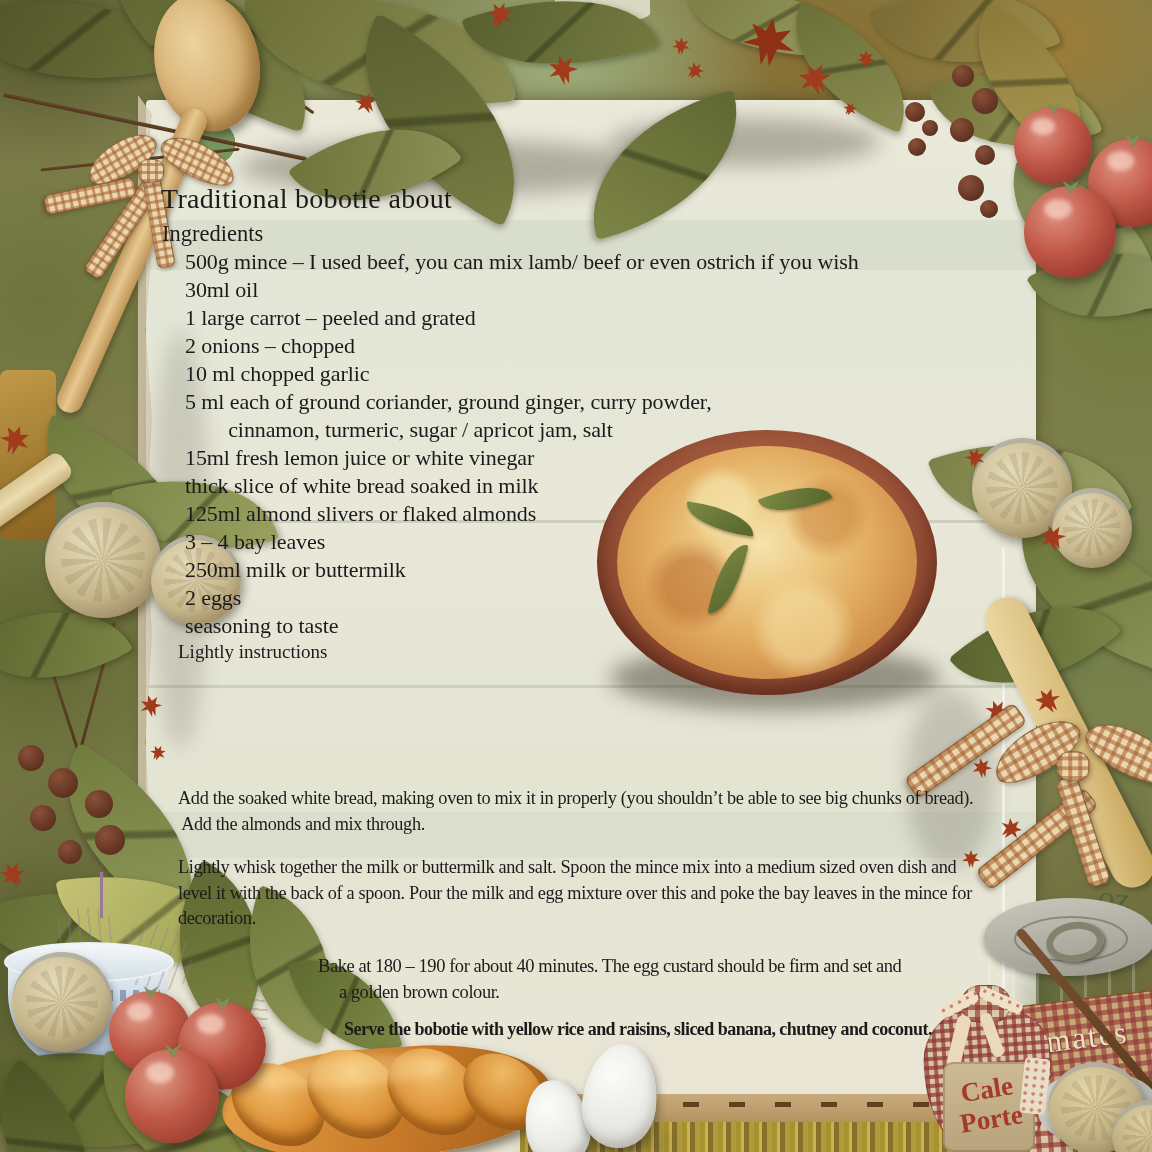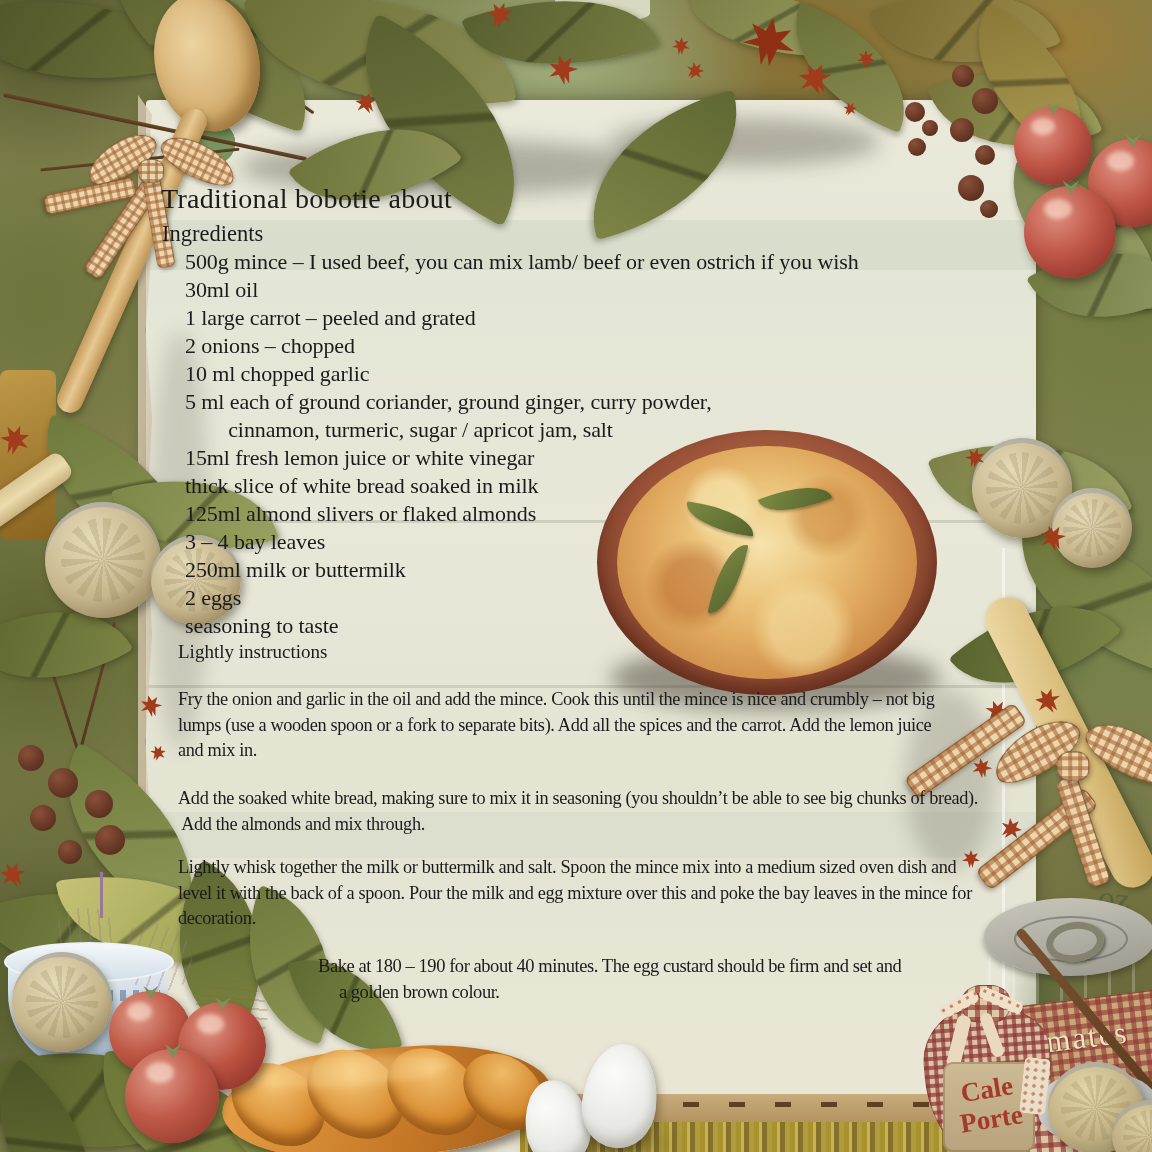--- a/index.html
+++ b/index.html
@@ -115,30 +115,28 @@
 5 ml each of ground coriander, ground ginger, curry powder,
         cinnamon, turmeric, sugar / apricot jam, salt
 15ml fresh lemon juice or white vinegar
 thick slice of white bread soaked in milk
 125ml almond slivers or flaked almonds
 3 – 4 bay leaves
 250ml milk or buttermilk
 2 eggs
 seasoning to taste</div>
   <div class="txt t-cook">Lightly instructions</div>
-  <div class="txt t-p t-p1">Fry the onion and garlic in the oil and add the mince. Cook this until the mince is nice and crumbly – not big
-lumps (use a wooden spoon or a fork to separate bits). Add all the spices and the carrot. Add the lemon juice
-and mix in.</div>
-  <div class="txt t-p t-p2">Add the soaked white bread, making sure to mix it in seasoning (you shouldn’t be able to see big chunks of bread).
+  <div class="txt t-p t-p2">Add the soaked white bread, making oven to mix it in properly (you shouldn’t be able to see big chunks of bread).
  Add the almonds and mix through.</div>
   <div class="txt t-p t-p3">Lightly whisk together the milk or buttermilk and salt. Spoon the mince mix into a medium sized oven dish and
 level it with the back of a spoon. Pour the milk and egg mixture over this and poke the bay leaves in the mince for
 decoration.</div>
   <div class="txt t-bake">Bake at 180 – 190 for about 40 minutes. The egg custard should be firm and set and
      a golden brown colour.</div>
+  <div class="txt t-serve">Serve the bobotie with yellow rice and raisins, sliced banana, chutney and coconut.</div>
 
   <div style="position:absolute;left:597px;top:430px;width:340px;height:265px;z-index:6">
     <i style="inset:0;border-radius:50%;background:radial-gradient(ellipse at 50% 40%,#b06a4a 0%,#9a5238 55%,#7e3f2a 85%,#6a3322);box-shadow:inset 0 -10px 18px rgba(60,20,10,.5)"></i>
     <i style="inset:16px 20px;border-radius:50%;background:
         radial-gradient(circle at 25% 60%,rgba(186,108,48,.55) 0 10%,transparent 18%),
         radial-gradient(circle at 70% 30%,rgba(200,130,60,.5) 0 9%,transparent 16%),
         radial-gradient(circle at 62% 78%,rgba(244,222,160,.6) 0 12%,transparent 20%),
         radial-gradient(circle at 35% 25%,rgba(246,228,172,.7) 0 9%,transparent 15%),
         radial-gradient(ellipse at 48% 42%,#f6e3ad 0%,#ecc67e 28%,#e0a95e 52%,#d0904a 72%,#bd7c3e 95%)"></i>
     <i class="bay" style="left:88px;top:76px;transform:rotate(8deg)"></i>

